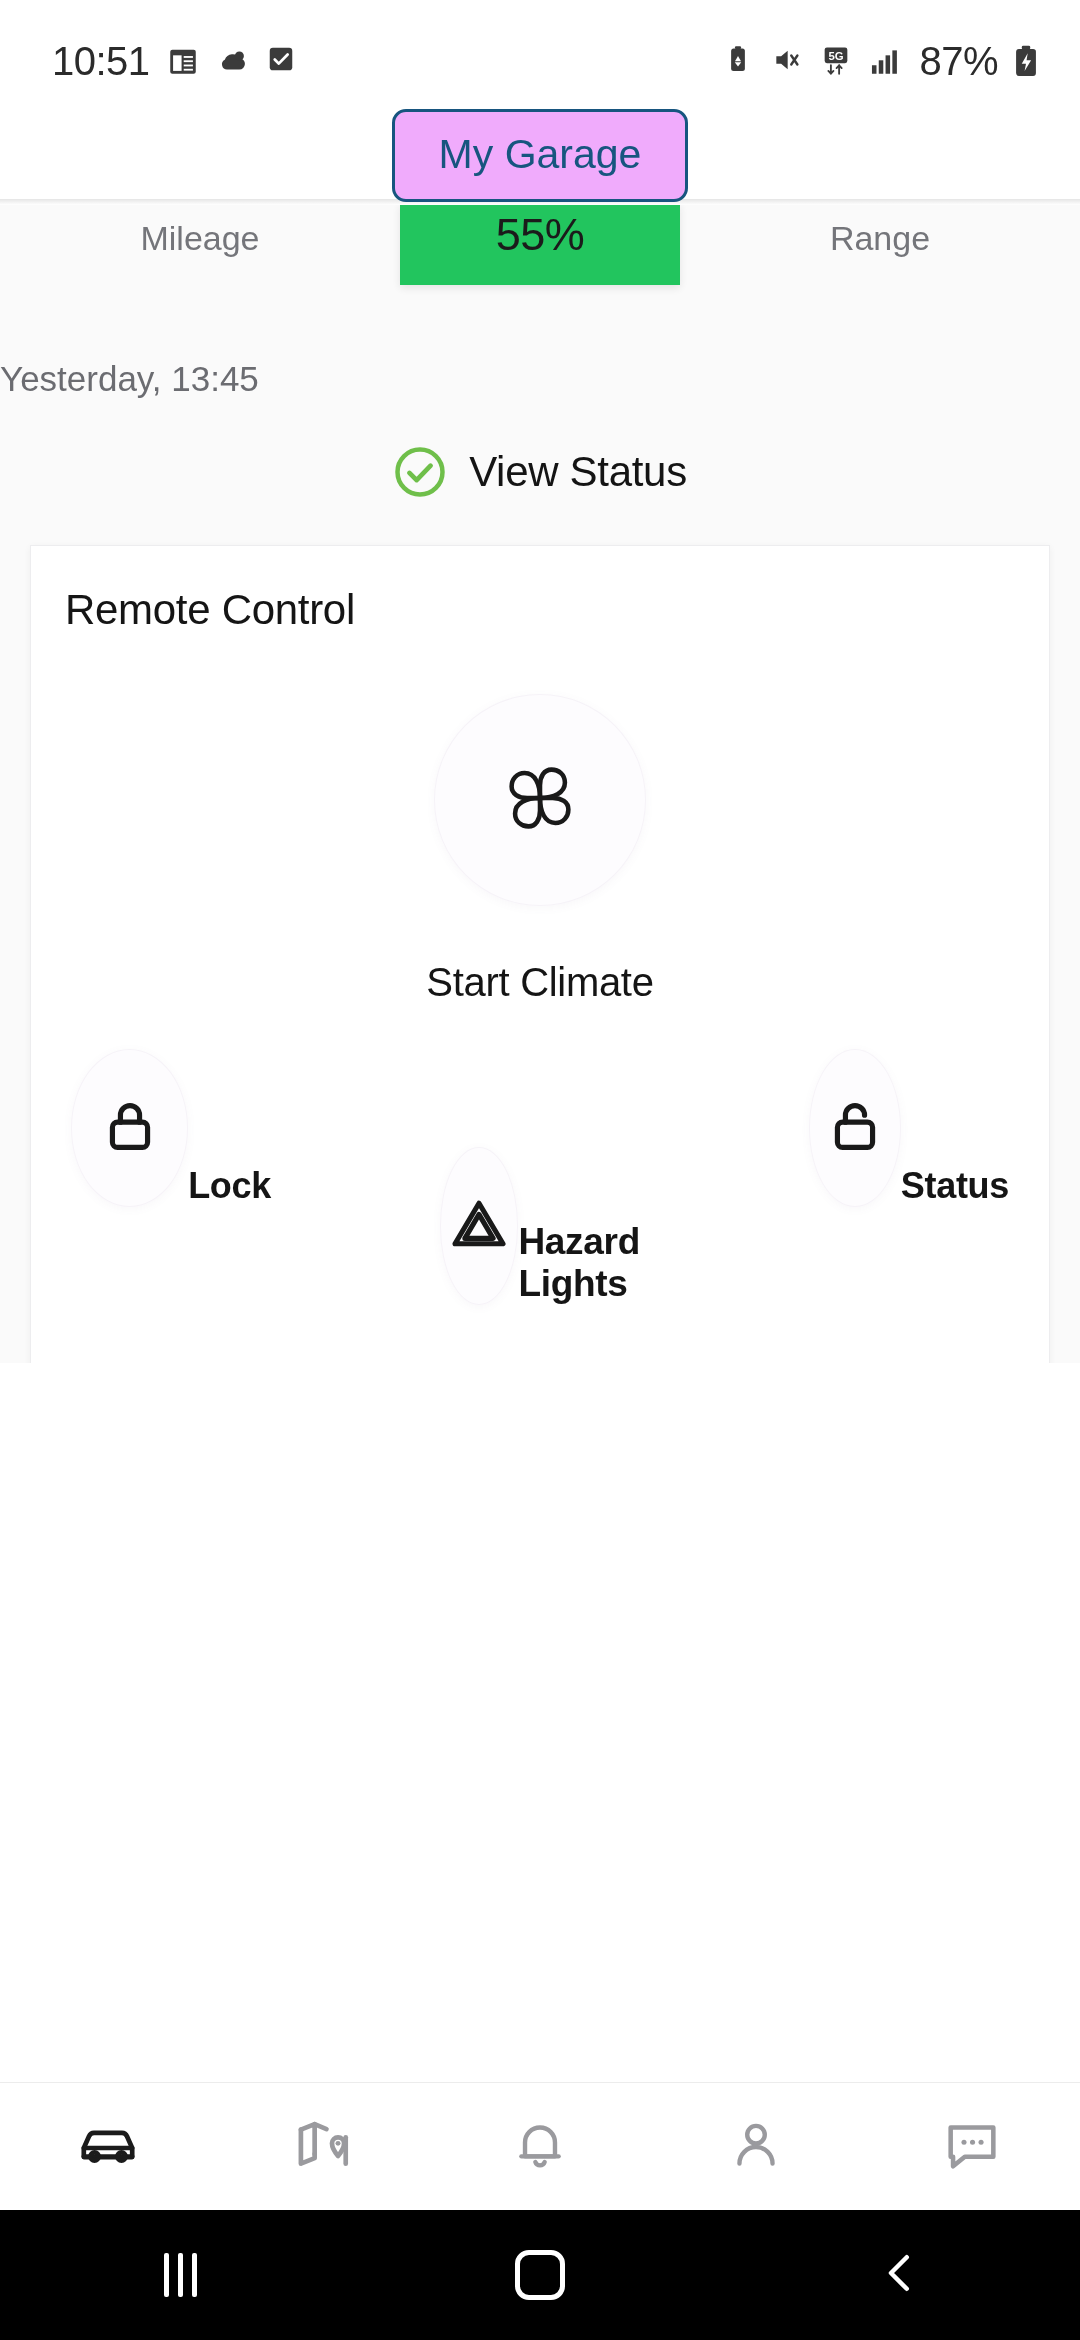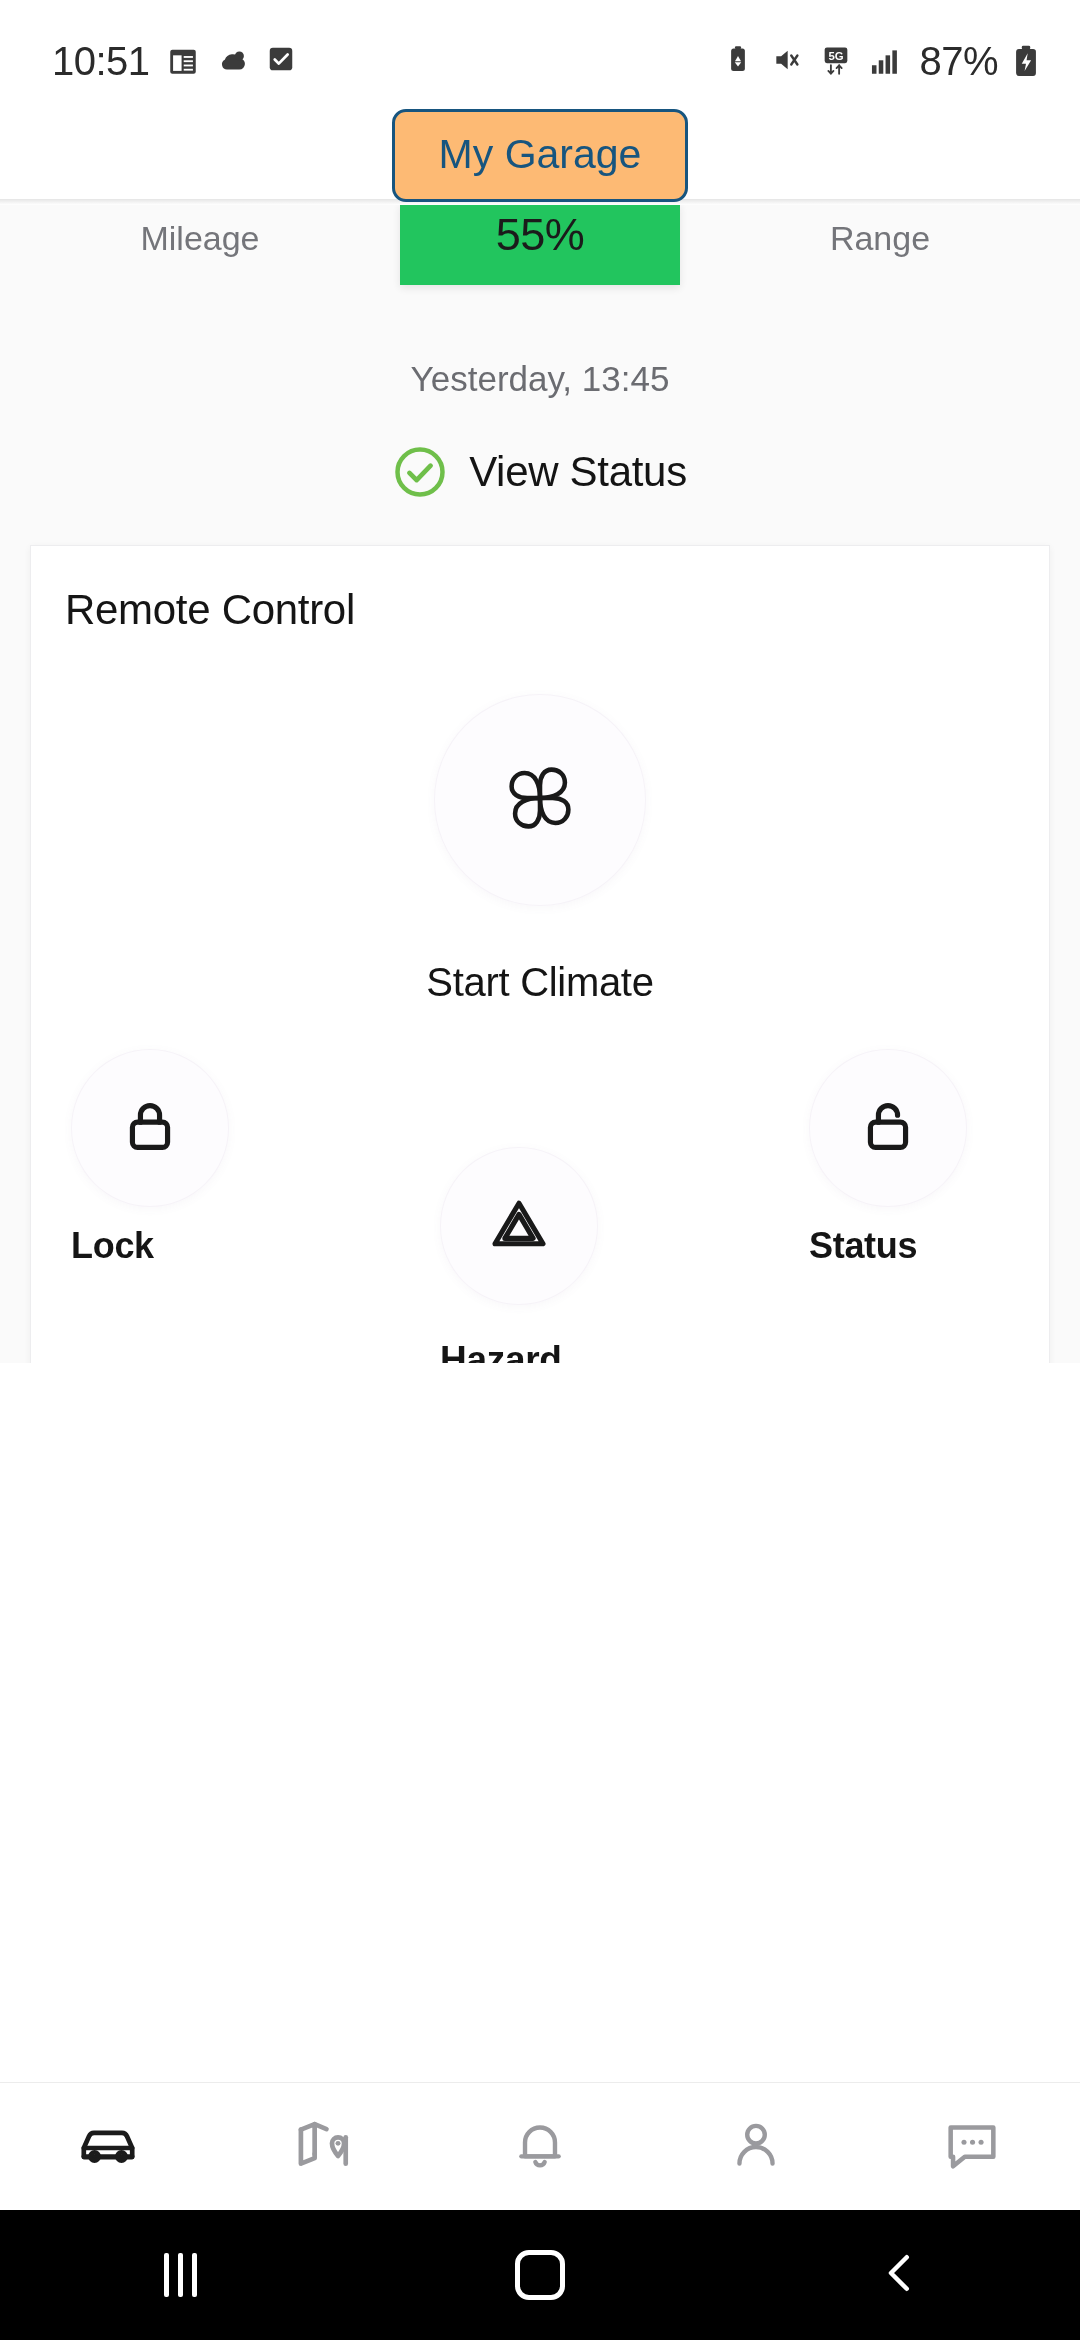--- a/index.html
+++ b/index.html
@@ -38,21 +38,21 @@
     justify-content:center;
     position:relative;
     z-index:5;
   }
   .garage-btn {
     border:3px solid #17557f;
     border-radius:14px;
     color:#17557f;
     font-size:41px;
     padding:22px 44px 24px;
-    background:#fdba74;
+    background:#f0abfc;
     line-height:1;
     min-width:208px;
     text-align:center;
   }
   .header-shadow {
     height:6px;
     background:linear-gradient(to bottom, rgba(0,0,0,0.10), rgba(0,0,0,0));
     position:relative;
     z-index:4;
   }
@@ -87,21 +87,20 @@
     height:82px;
     display:flex;
     align-items:flex-start;
     justify-content:center;
     padding-top:6px;
     margin-top:-2px;
   }
   .metric-center .val { font-size:45px; color:#1b1b1b; letter-spacing:-0.5px;}
 
   .timestamp {
-    text-align:center;
     font-size:35px;
     color:#6b6c71;
     margin-top:72px;
   }
 
   .view-status {
     display:flex;
     align-items:center;
     justify-content:center;
     gap:22px;
@@ -146,21 +145,21 @@
   .btn-label.hz { font-size:37px; font-weight:bold; margin-top:34px; }
 
   .row-controls {
     margin-top:44px;
     display:flex;
     justify-content:space-between;
     padding:0 40px;
     position:relative;
     align-items:flex-start;
   }
-  .ctrl { display:flex; flex-direction:column; align-items:flex-start; width:200px;}
+  .ctrl { display:flex; align-items:flex-end; width:200px;}
   .ctrl.center { margin-top:98px; }
 
   .advanced {
     position:absolute;
     left:0; right:0; bottom:0;
     height:118px;
     display:flex;
     align-items:center;
     justify-content:space-between;
     padding:0 48px 0 50px;

